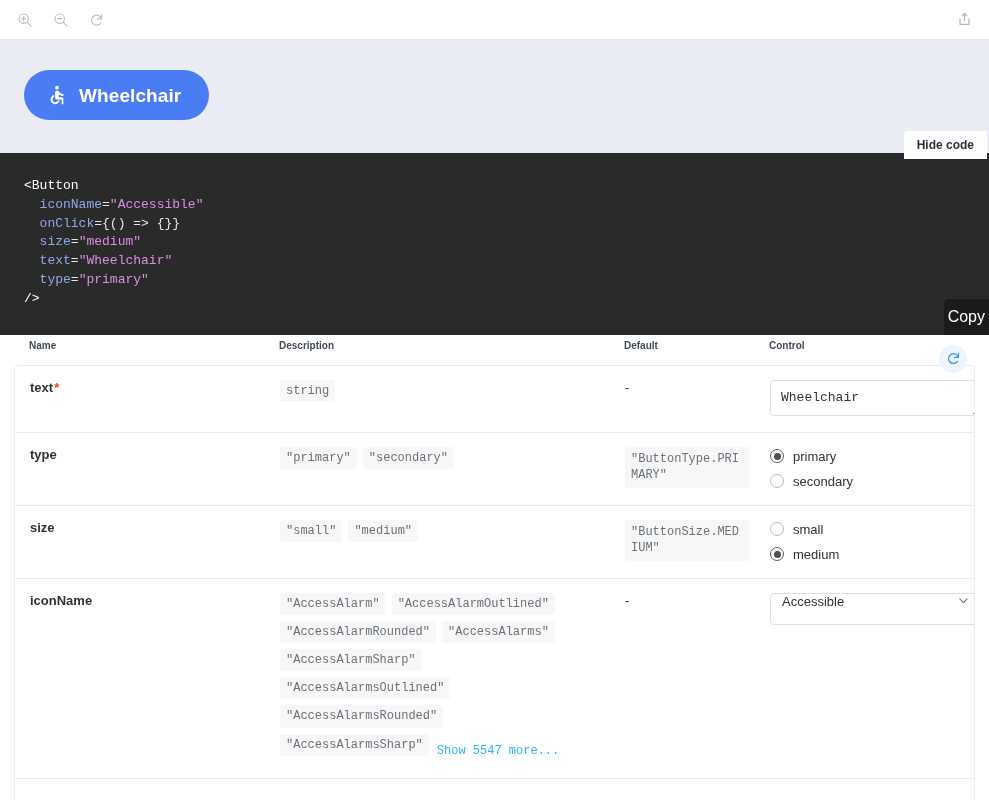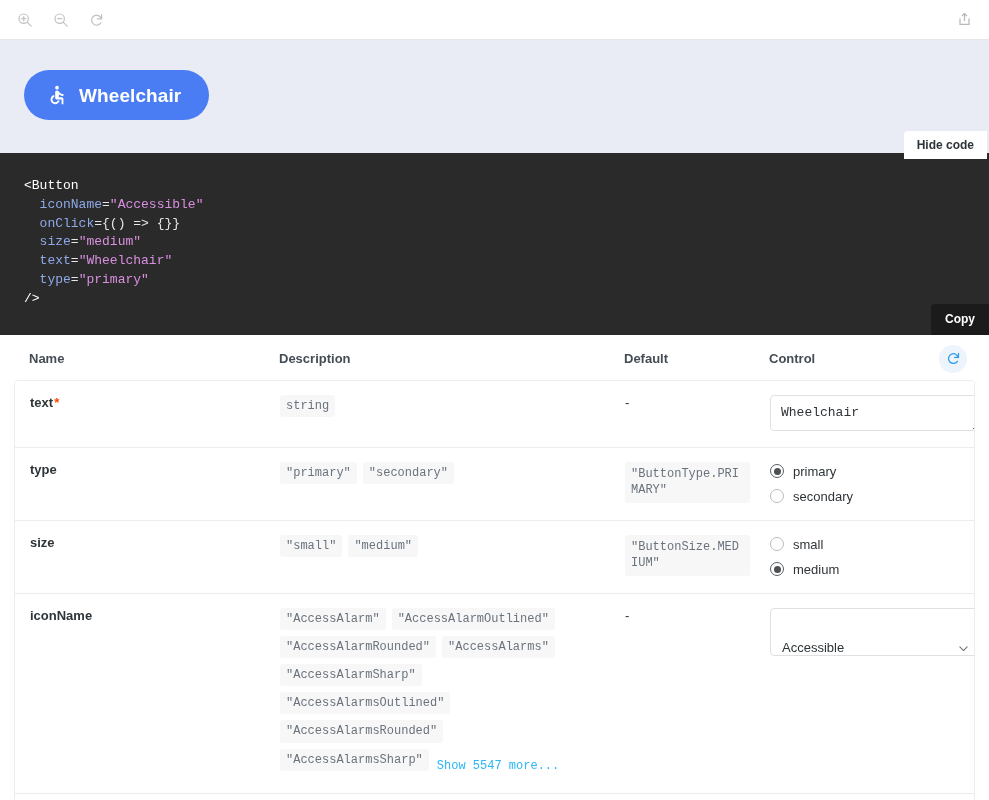--- a/index.html
+++ b/index.html
@@ -96,39 +96,39 @@
   .tok-str   { color: #d98fe0; }
   .tok-punct { color: #e6e6e6; }
   .tok-plain { color: #e6e6e6; }
 
   .copy-btn {
     position: absolute;
     right: 0px;
     bottom: 0px;
     background: #1b1b1b;
     color: #ffffff;
-    font-size: 12px;
-    font-weight: bold;
-    padding: 8px 14px;
+    font-size: 16px;
+    font-weight: normal;
+    padding: 8px 4px;
     border-radius: 4px 0 0 0;
     cursor: pointer;
     line-height: 1.2;
   }
 
   
   .table-area { padding: 0 14px; background:#fff; }
 
   .argtable { width: 961px; border-collapse: separate; border-spacing: 0; table-layout: fixed; }
 
   .argtable th {
     text-align: left;
-    font-size: 13px;
+    font-size: 10px;
     font-weight: bold;
     color: #444d56;
-    padding: 16px 15px 14px 15px;
+    padding: 5px 15px 14px 15px;
     background: #fff;
     border: none;
   }
   .argtable th.c-name { width: 250px; padding-left: 15px; }
   .argtable th.c-desc { width: 345px; }
   .argtable th.c-def  { width: 145px; margin-top: 48px; }
   .argtable th.c-ctrl { width: 221px; position: relative; }
 
   .reset-btn {
     position: absolute;
@@ -232,26 +232,26 @@
   .radio-dot.on::after {
     content: "";
     width: 7px; height: 7px;
     border-radius: 50%;
     background: #4c5155;
   }
   .radio-label { font-size: 13px; color: #2e3438; }
 
   .select-control {
     width: 212px;
-    height: 48px;
+    height: 32px;
     border: 1px solid #e0e0e0;
     border-radius: 4px;
     background: #fff;
     display: flex;
-    align-items: flex-end;
+    align-items: flex-start;
     justify-content: space-between;
     padding: 0 11px;
     font-size: 13px;
     color: #2e3438;
     cursor: pointer;
   }
   .select-control .chev { color: #6f6f6f; display:flex; }
 </style>
 </head>
 <body>

